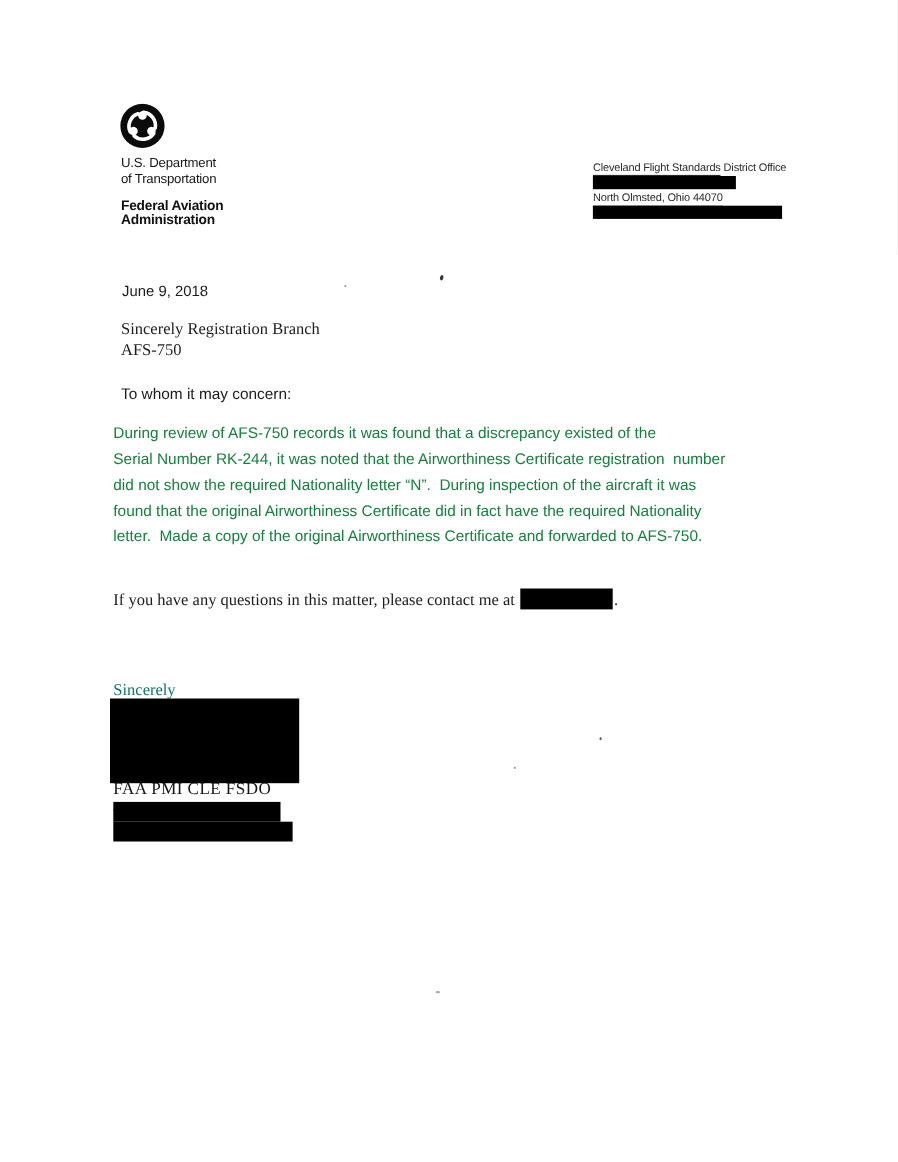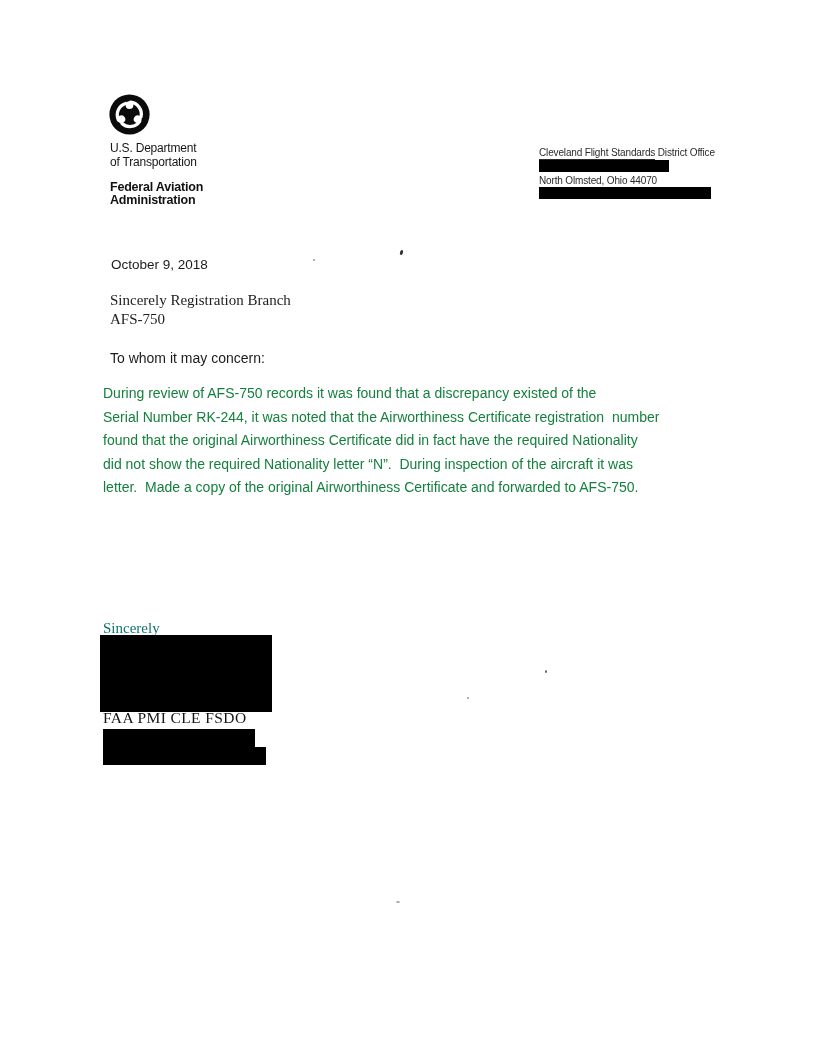--- a/index.html
+++ b/index.html
@@ -64,37 +64,40 @@
 
   <div class="office-line" style="top:147px">
     <span class="u">Cleveland Flight Standards</span><span> District Office</span>
   </div>
   <div class="redaction" style="left:539px; top:160px; width:130px; height:12px;"></div>
   <div class="office-line" style="top:175px">
     <span class="u">North Olmsted, Ohio 44070</span>
   </div>
   <div class="redaction" style="left:539px; top:187px; width:172px; height:12px;"></div>
 
-  <div class="date">October 9, 2018</div>
+  <div class="date">June 9, 2018</div>
 
   <div class="recipient">
     <div>Sincerely Registration Branch</div>
     <div>AFS-750</div>
   </div>
 
   <div class="salutation">To whom it may concern:</div>
 
   <div class="body-par">
     <div>During review of AFS-750 records it was found that a discrepancy existed of the</div>
     <div>Serial Number RK-244, it was noted that the Airworthiness Certificate registration  number</div>
+    <div>did not show the required Nationality letter “N”.  During inspection of the aircraft it was</div>
     <div>found that the original Airworthiness Certificate did in fact have the required Nationality</div>
-    <div>did not show the required Nationality letter “N”.  During inspection of the aircraft it was</div>
     <div>letter.  Made a copy of the original Airworthiness Certificate and forwarded to AFS-750.</div>
   </div>
 
+  <div class="closing">
+    <span>If you have any questions in this matter, please contact me at</span><span class="phone-redaction"></span><span>.</span>
+  </div>
 
   <div class="signoff">Sincerely</div>
   <div class="redaction sig-box" style="left:100px; top:635px; width:172px; height:77px;"></div>
 
   <div class="org-line">FAA PMI CLE FSDO</div>
   <div class="redaction" style="left:103px; top:729px; width:152px; height:18px;"></div>
   <div class="redaction" style="left:103px; top:747px; width:163px; height:18px;"></div>
 
   <div class="speck" style="left:400px; top:250px; width:3px; height:5px; background:#333; transform:rotate(18deg);"></div>
   <div class="speck" style="left:313px; top:259px; width:2px; height:2px; background:#999;"></div>

